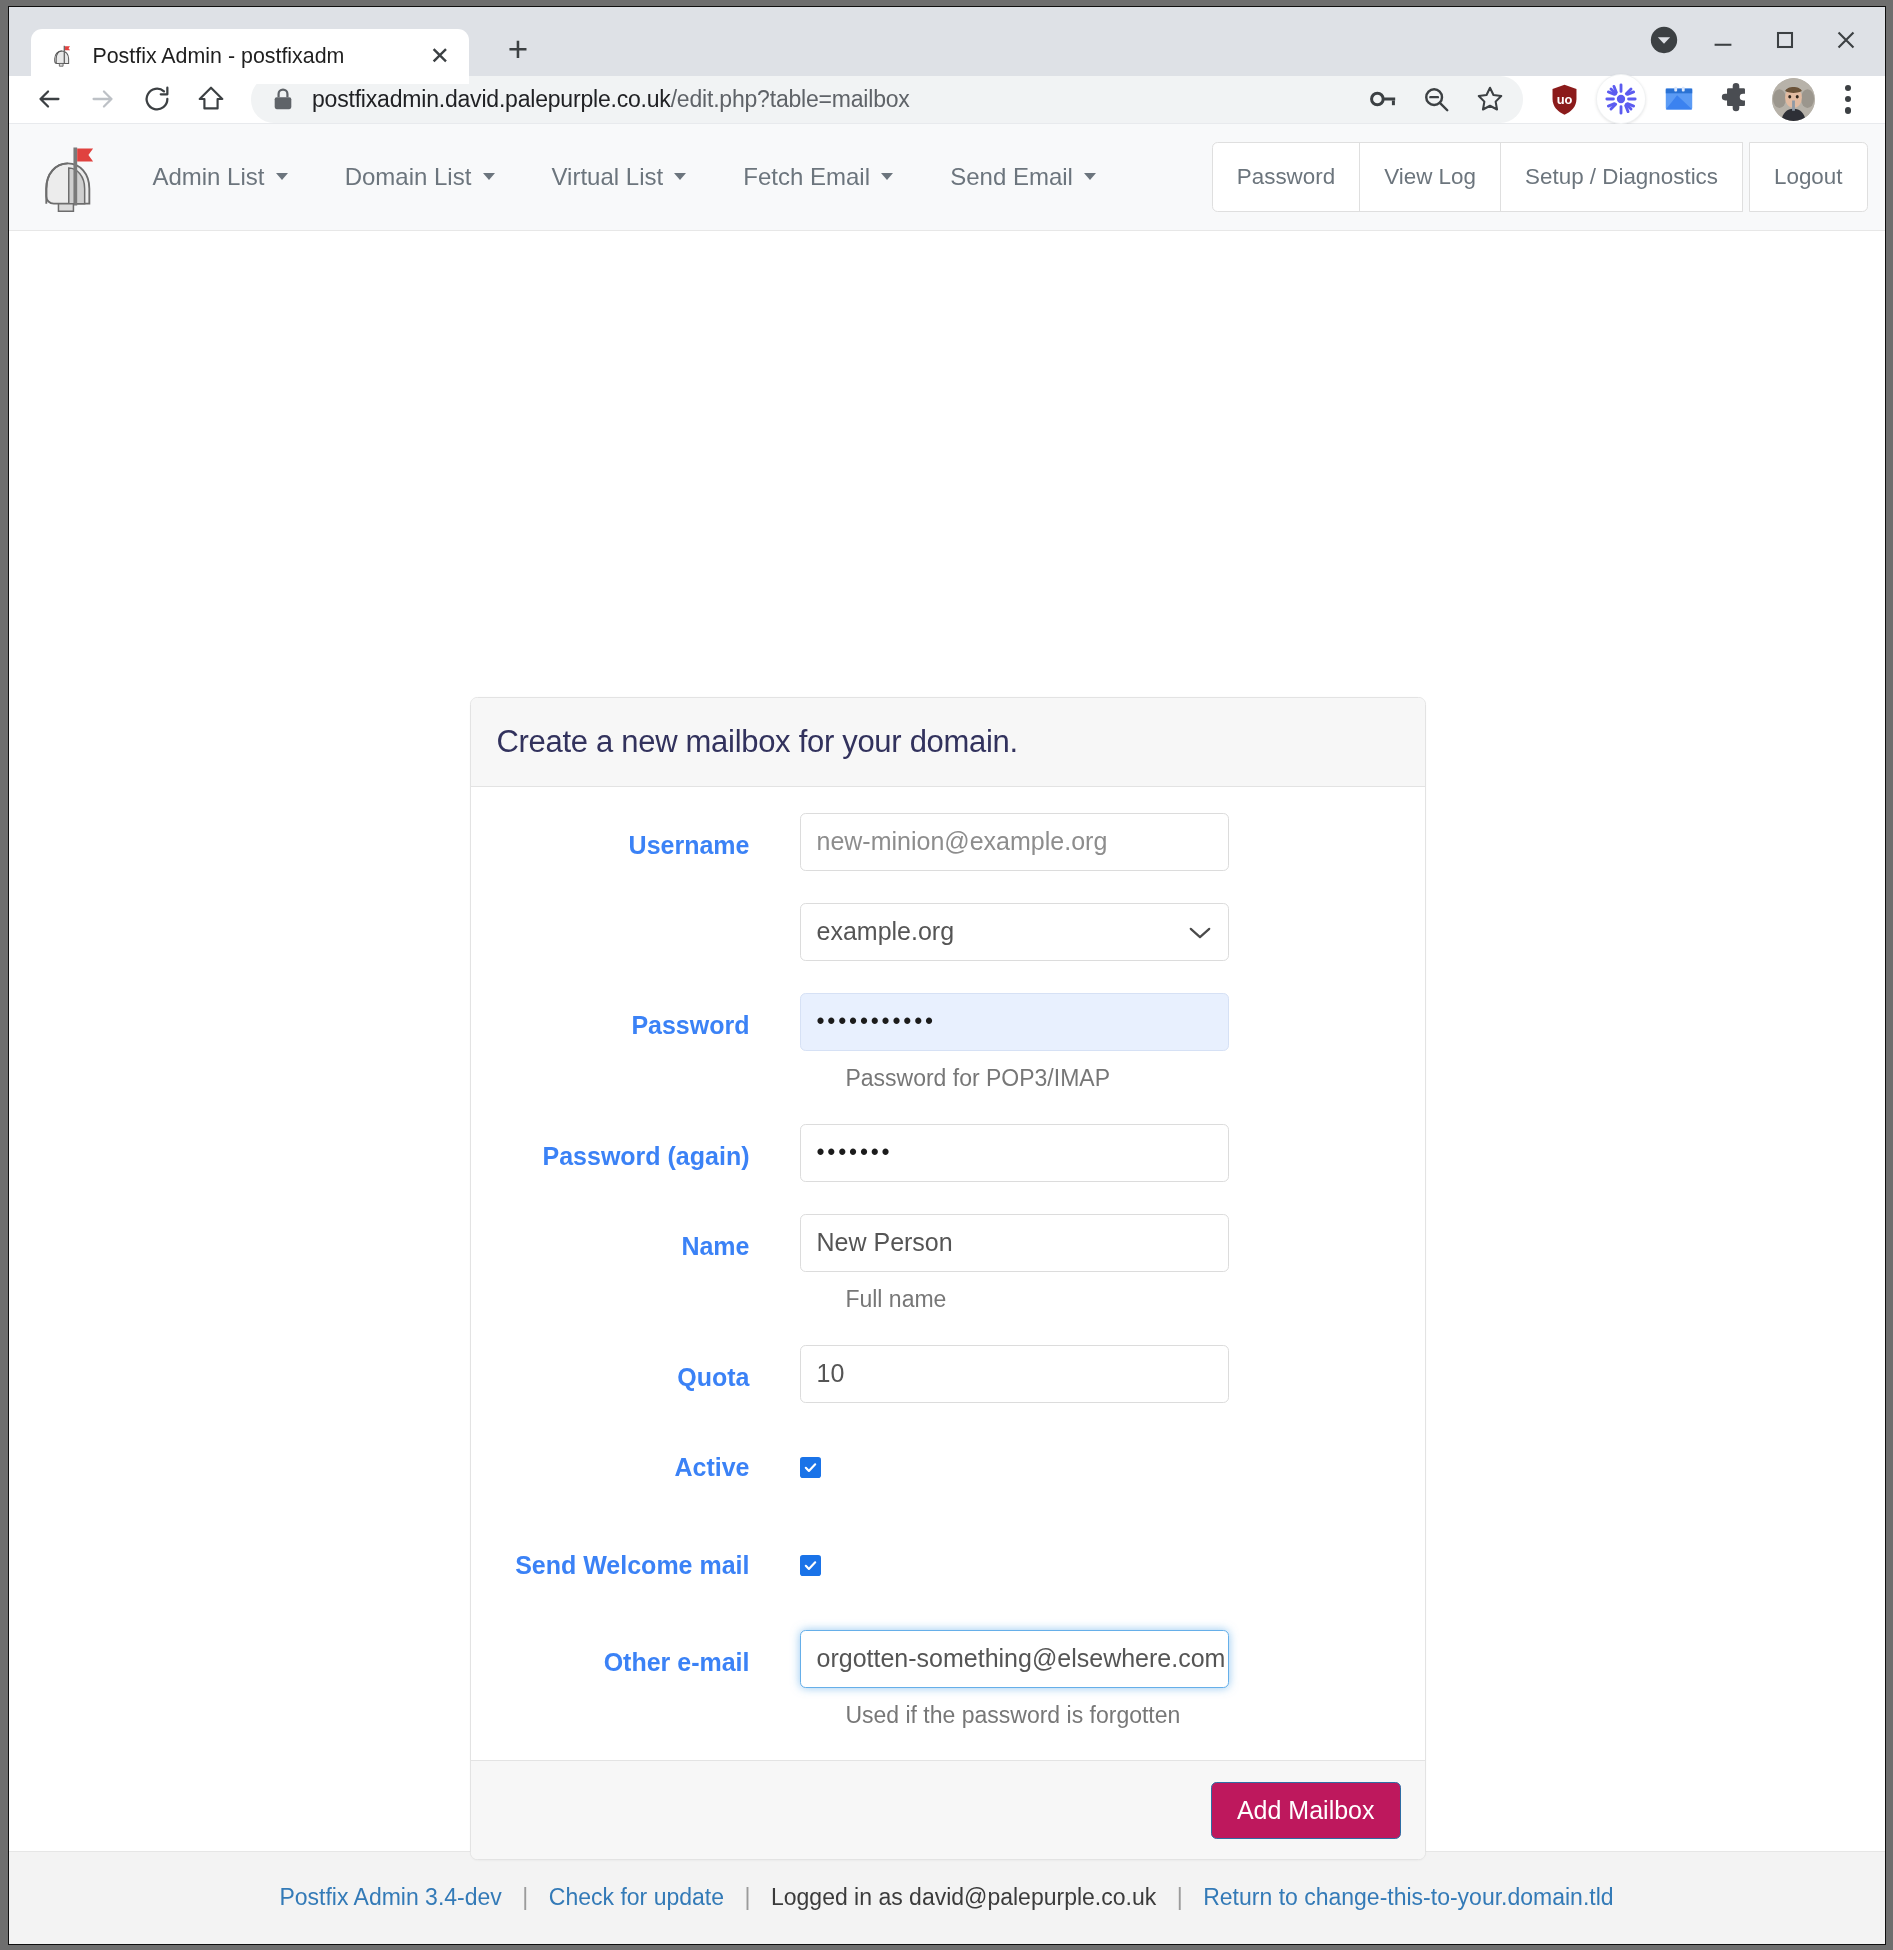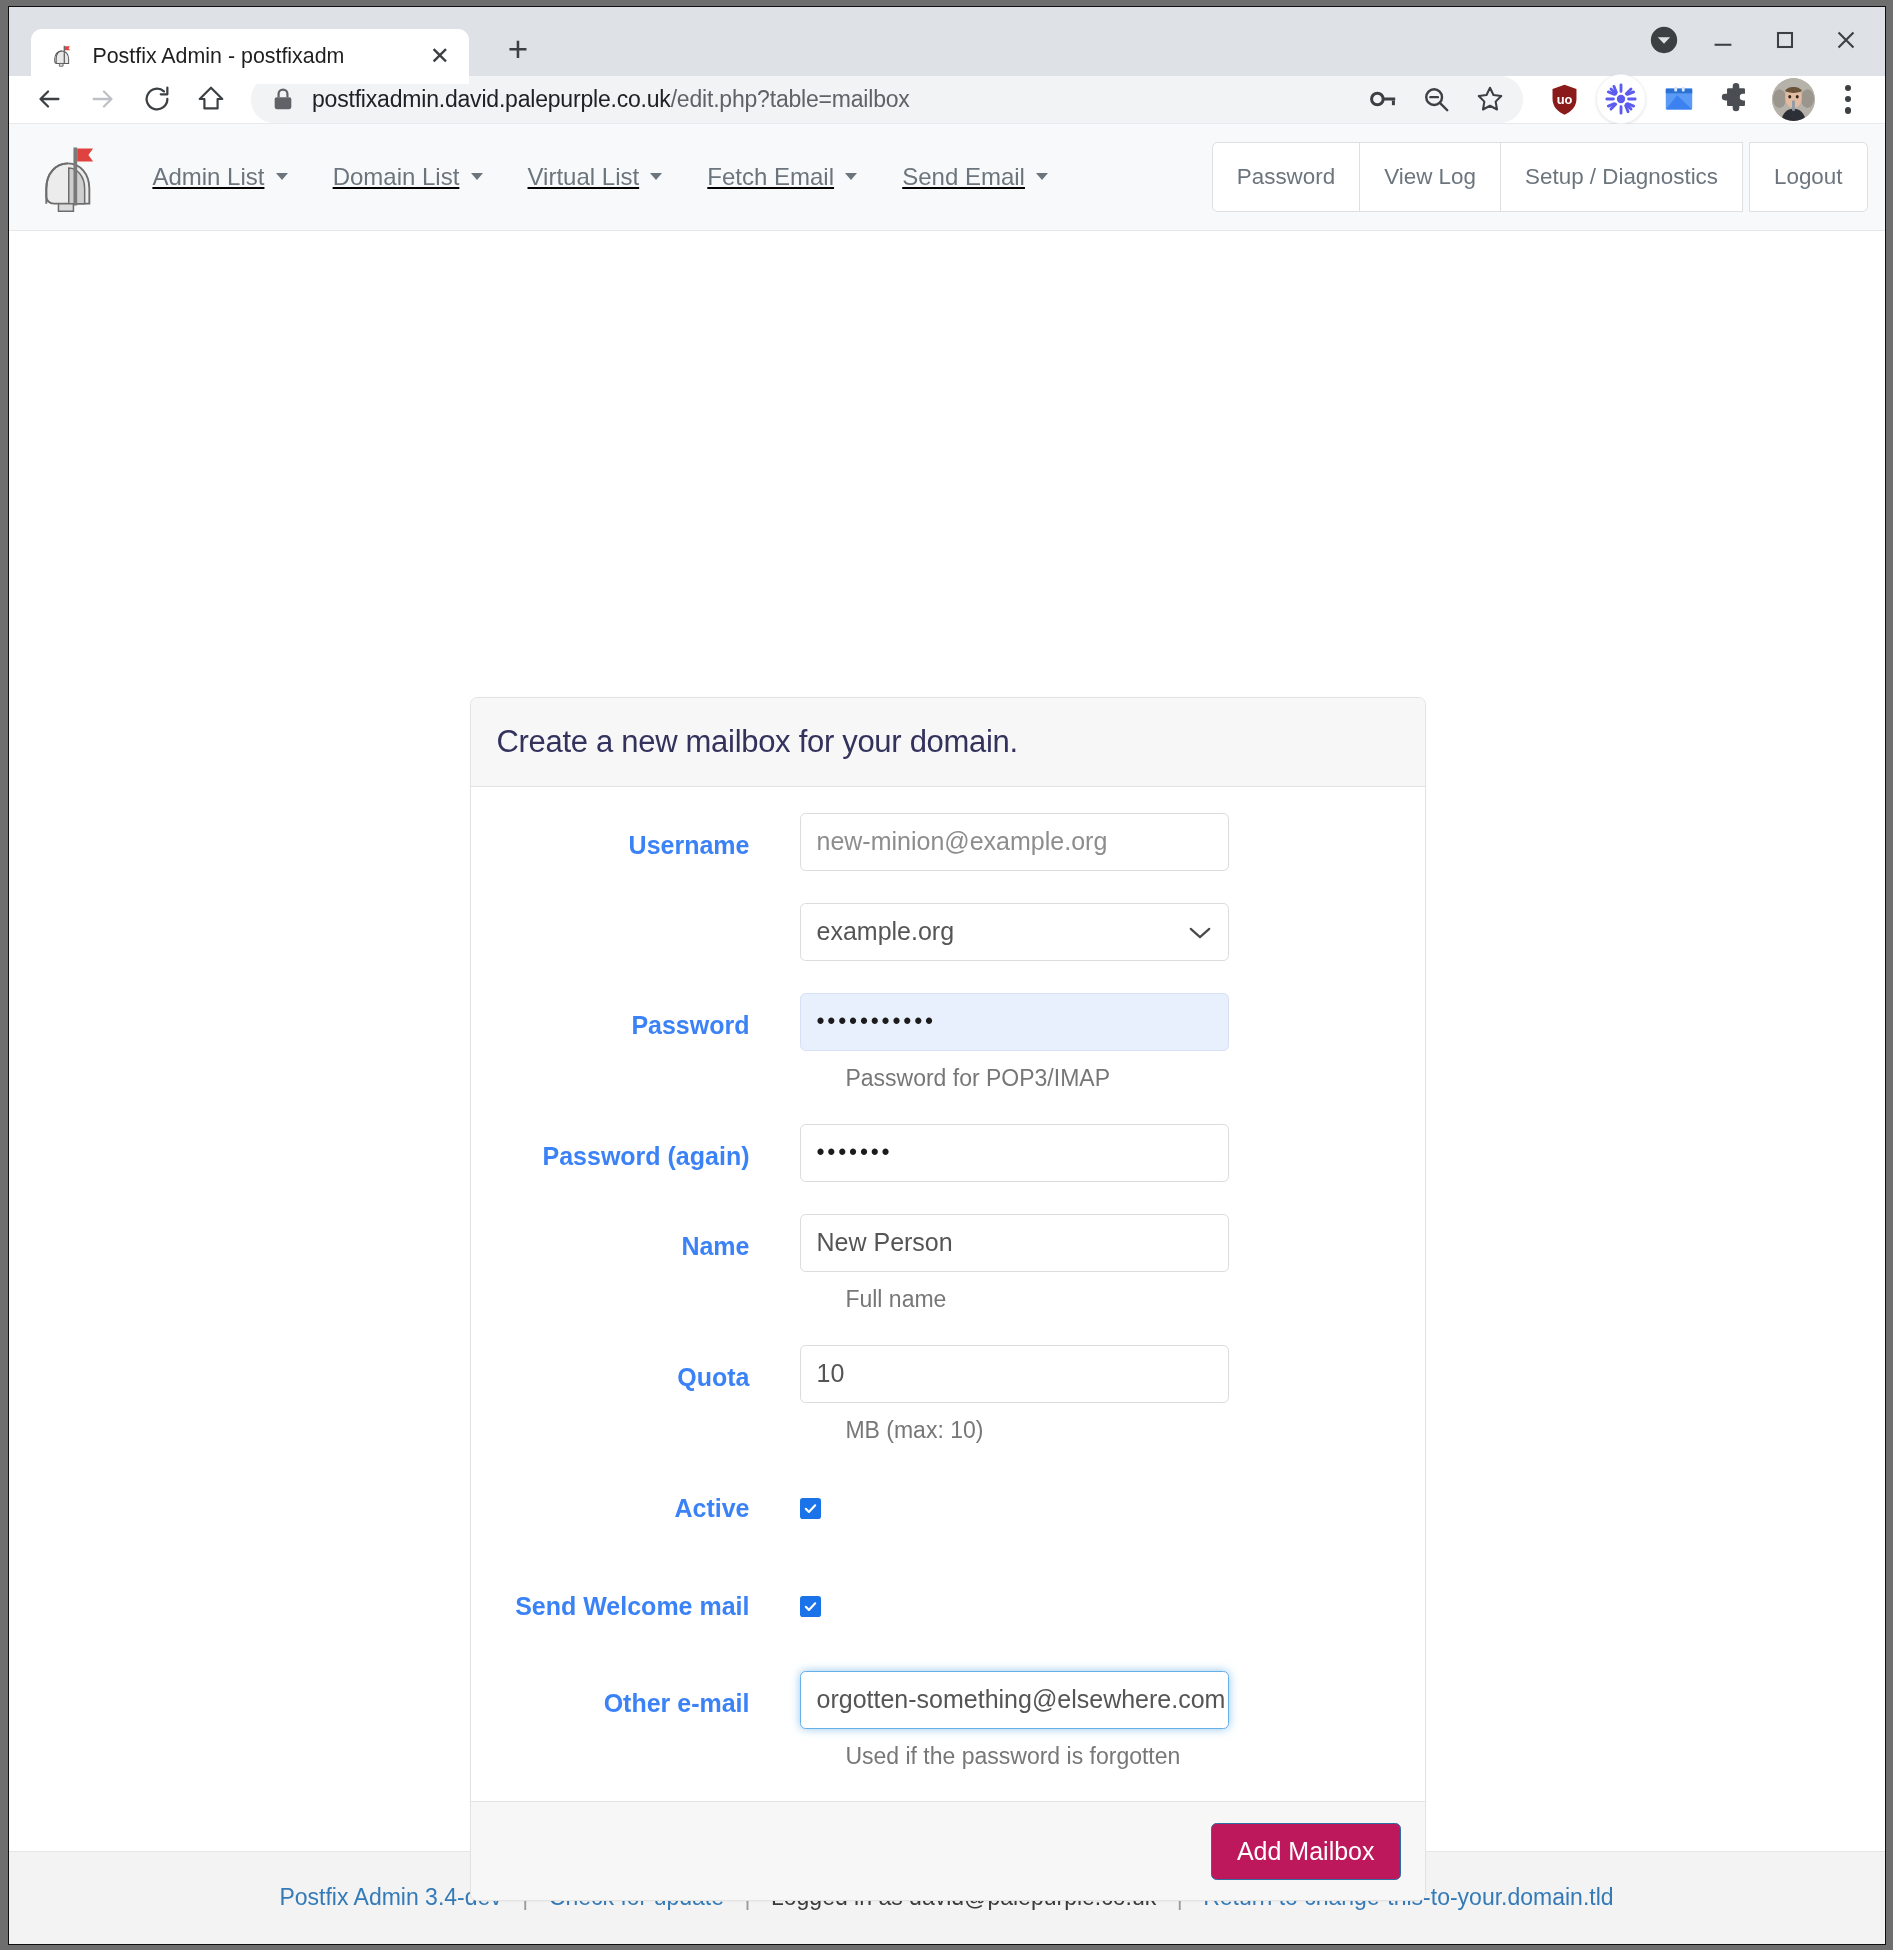--- a/index.html
+++ b/index.html
@@ -108,21 +108,21 @@
 
   
   .appnav {
     height:107px; background:#f8f9fa;
     border-bottom:0.9px solid #e7e7e7;
     display:flex; align-items:center;
     padding: 0 17px 0 26px;
     flex:0 0 auto;
   }
   .brand { width:75px; height:73px; flex:0 0 auto; margin-right:22.4px; }
-  .navlinks { display:flex; align-items:center; gap:4px; flex:1 1 auto;text-decoration:underline; }
+  .navlinks { display:flex; align-items:center; gap:16px; flex:1 1 auto; }
   .navlink {
     font-size:24px; color:#6c757d;
     padding: 13px 20.5px;
     display:flex; align-items:center; gap:11.2px;
     white-space:nowrap;
   }
   .caret {
     width:0;height:0;
     border-left:6.5px solid transparent; border-right:6.5px solid transparent;
     border-top:7.5px solid #6c757d; display:inline-block;
@@ -475,21 +475,20 @@
               <div class="inp">New Person</div>
               <div class="help">Full name</div>
             </div>
           </div>
           <div class="gap"></div>
 
           <div class="frow">
             <div class="flabel">Quota</div>
             <div class="fctl">
               <div class="inp">10</div>
-              <div class="help">MB (max: 10)</div>
             </div>
           </div>
           <div class="gap"></div>
 
           <div class="frow">
             <div class="flabel">Active</div>
             <div class="fctl">
               <div class="cb">
                 <svg width="15" height="15" viewBox="0 0 16 16" fill="none" stroke="#ffffff" stroke-width="2.3" stroke-linecap="round" stroke-linejoin="round">
                     <path d="M3 8.3l3.3 3.4L13 4.6"></path>

